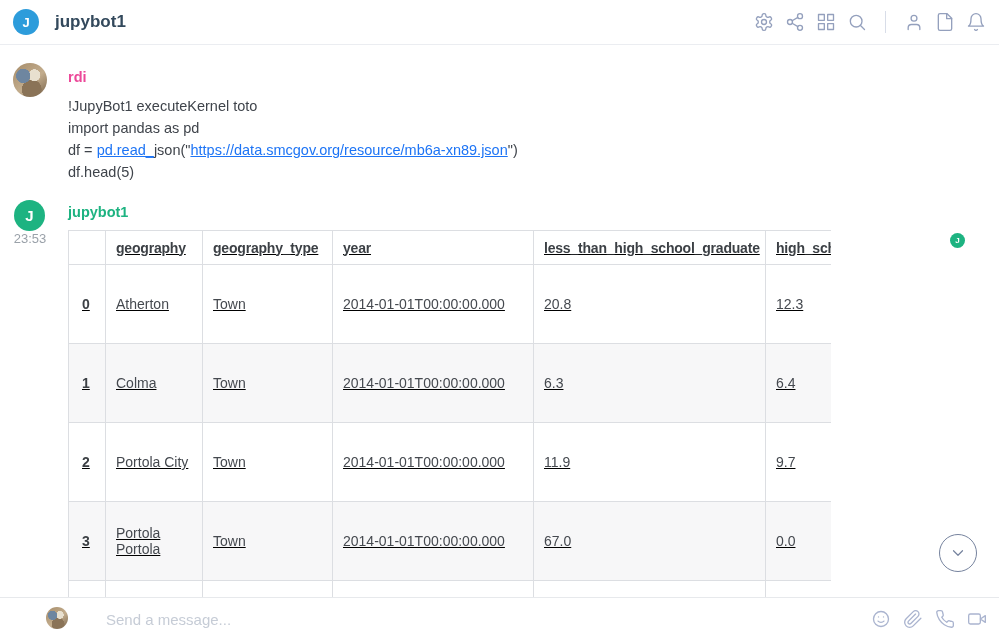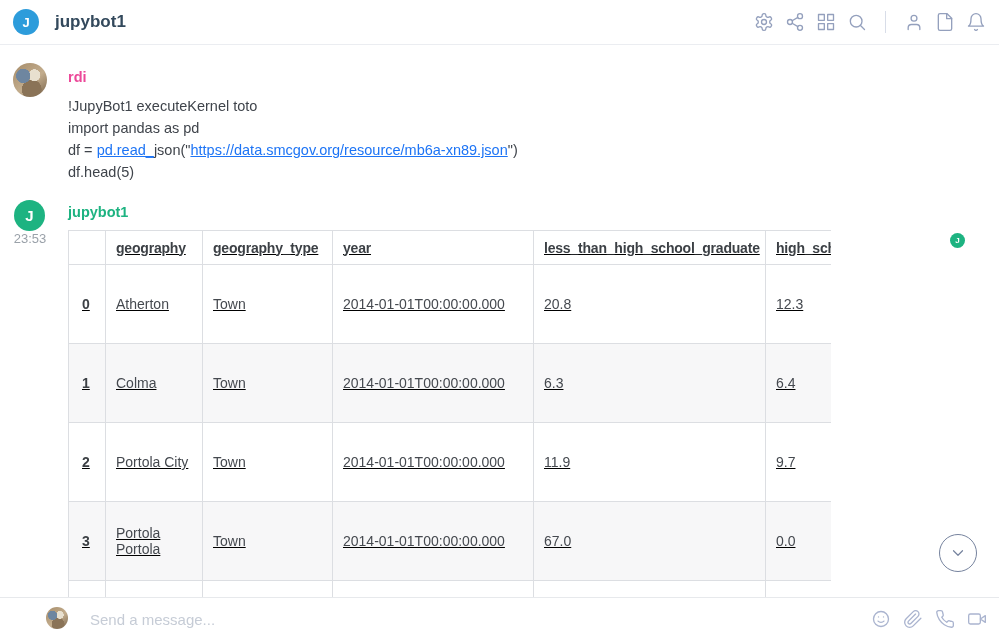--- a/index.html
+++ b/index.html
@@ -55,21 +55,21 @@
 
   .jump-btn{position:absolute;left:939px;top:489px;width:38px;height:38px;border-radius:50%;
     background:#fff;border:1px solid #76839e;color:#76839e;box-sizing:border-box;
     display:flex;align-items:center;justify-content:center;cursor:pointer;}
   .jump-btn svg{width:18px;height:18px;}
 
   
   .composer{position:absolute;left:0;right:0;bottom:0;height:41px;background:#fff;
     border-top:1px solid #e7e9ec;}
   .c-avatar{position:absolute;left:46px;top:9px;width:22px;height:22px;cursor:pointer;}
-  .c-input{position:absolute;left:88px;top:5px;width:560px;height:30px;border:none;outline:none;
+  .c-input{position:absolute;left:104px;top:5px;width:560px;height:30px;border:none;outline:none;
     font-family:"Liberation Sans","DejaVu Sans",sans-serif;font-size:15px;color:#444;background:transparent;}
   .c-input::placeholder{color:#c6ccd6;}
   .c-icons{position:absolute;right:12px;top:0;height:41px;display:flex;align-items:center;gap:12px;color:#aab4cf;}
 </style>
 </head>
 <body>
 
 <div class="page">
 
   <div class="header">

